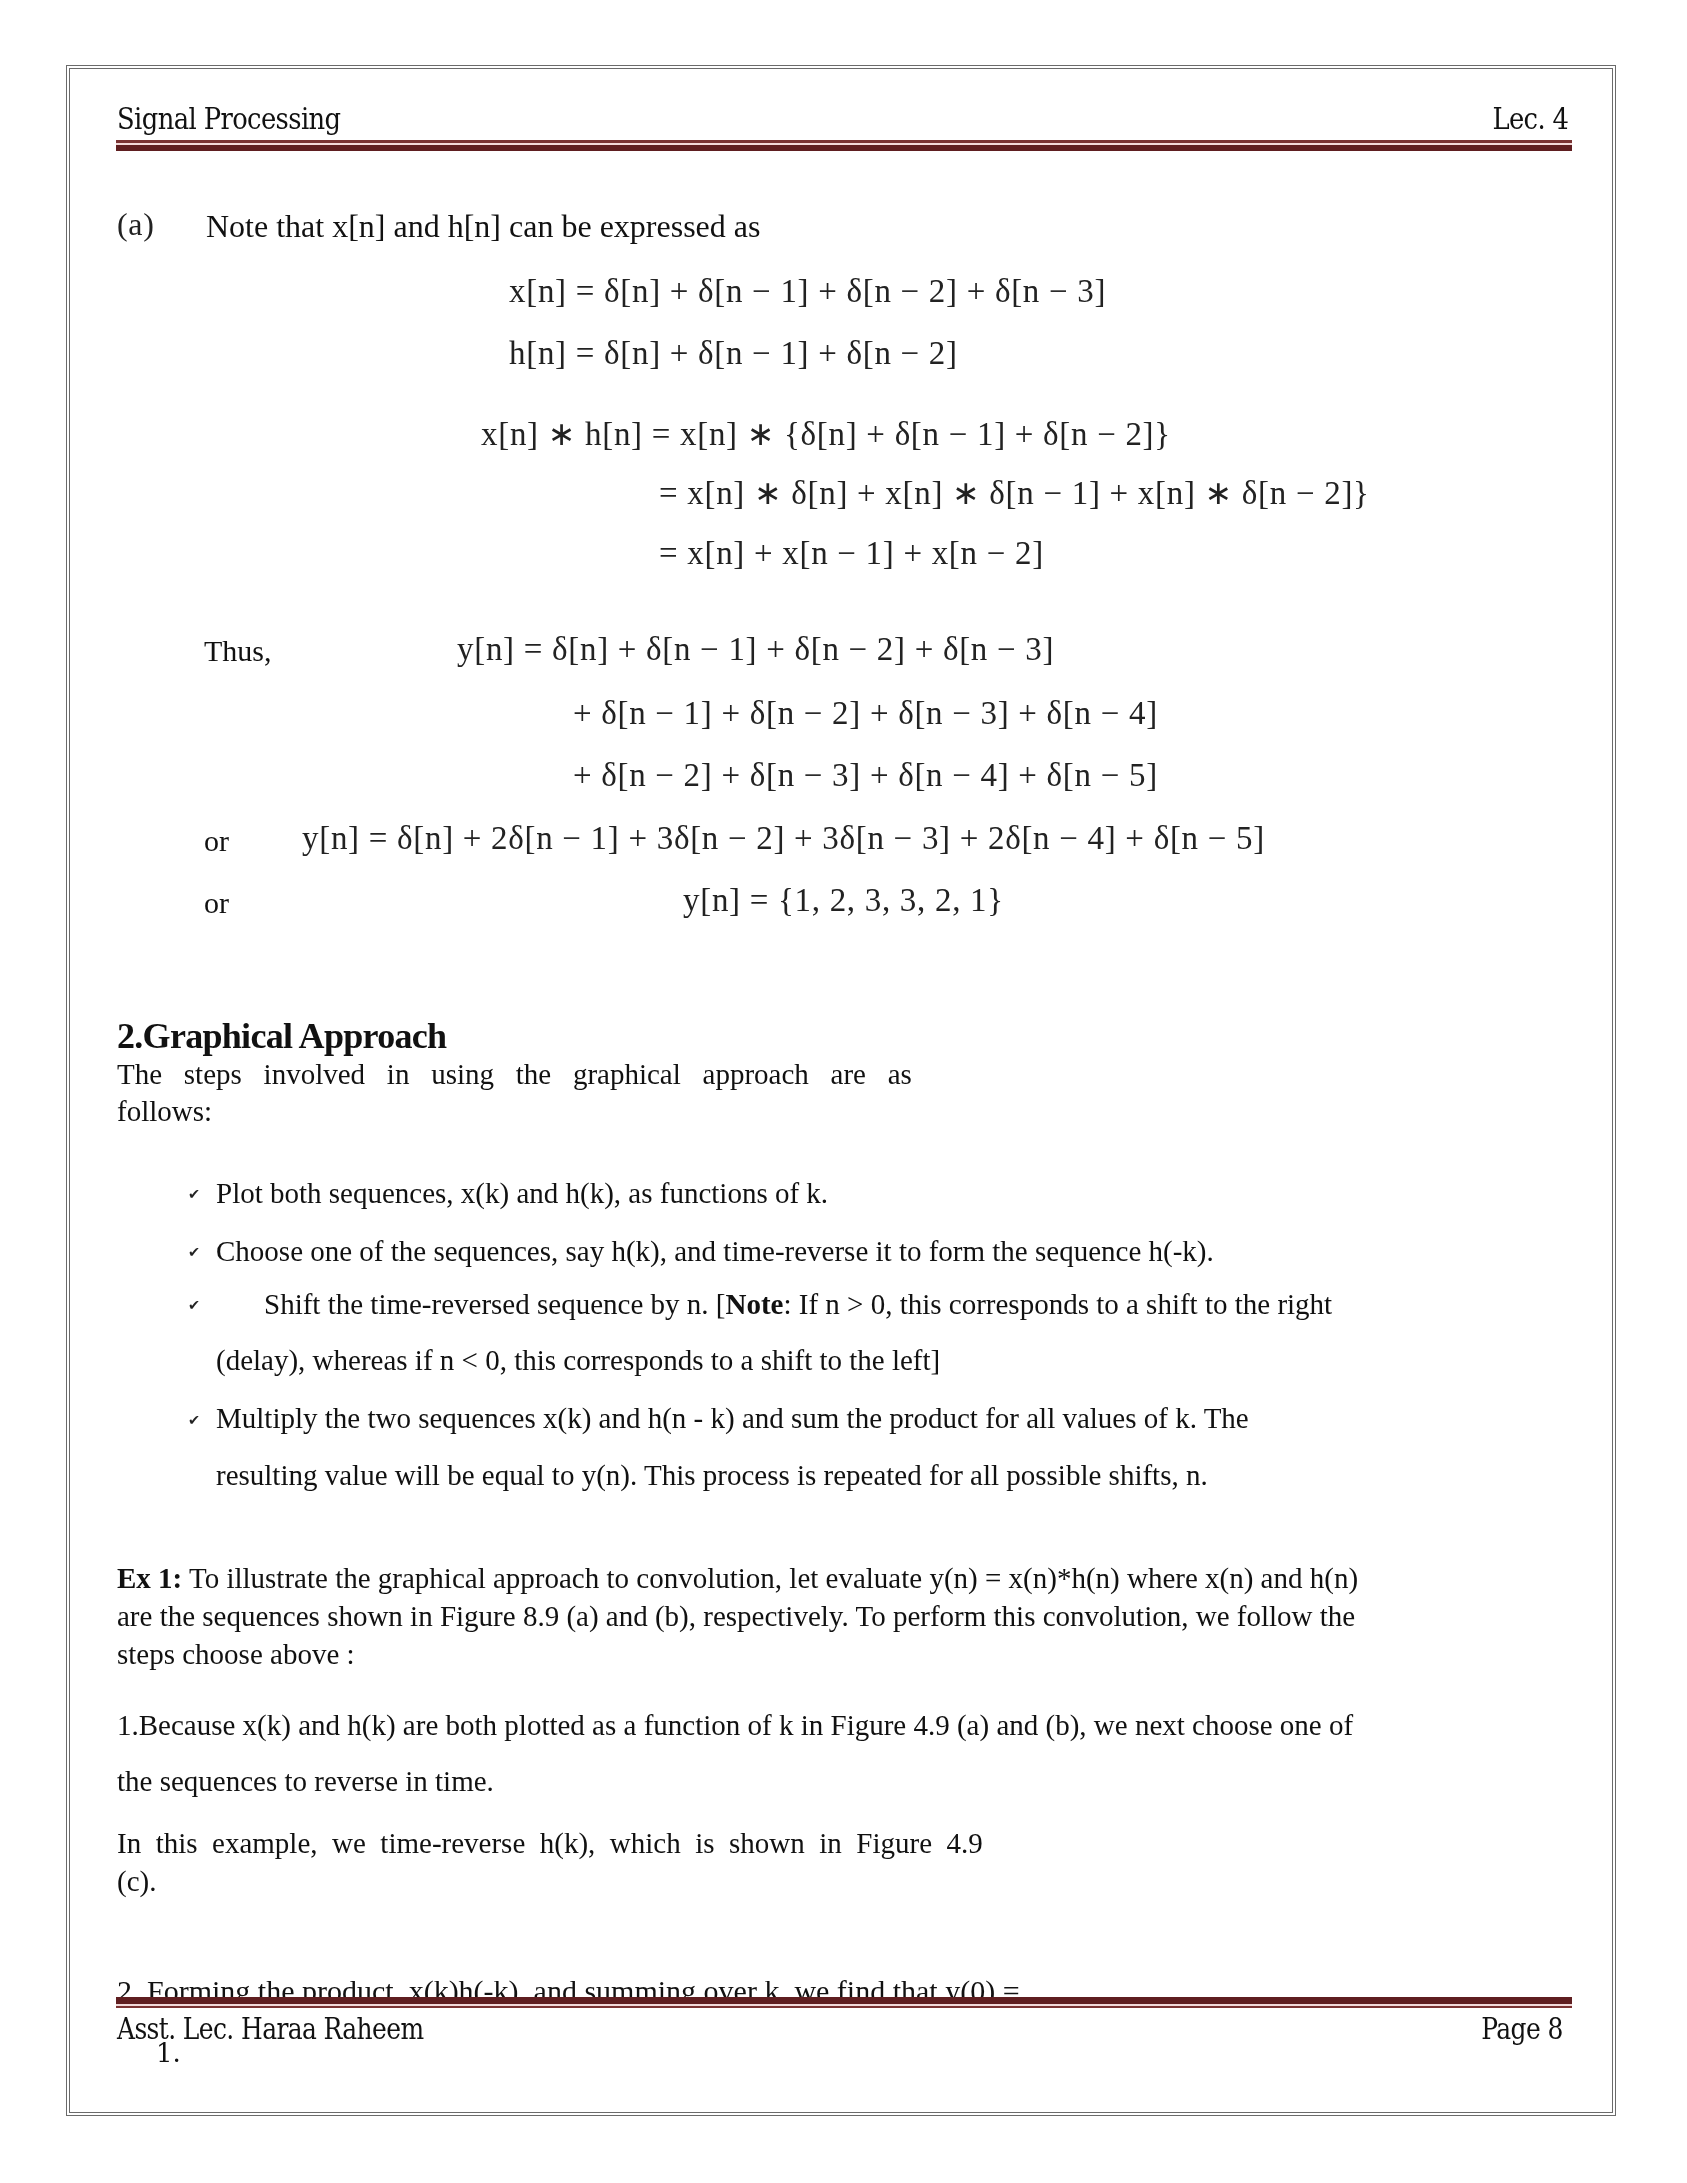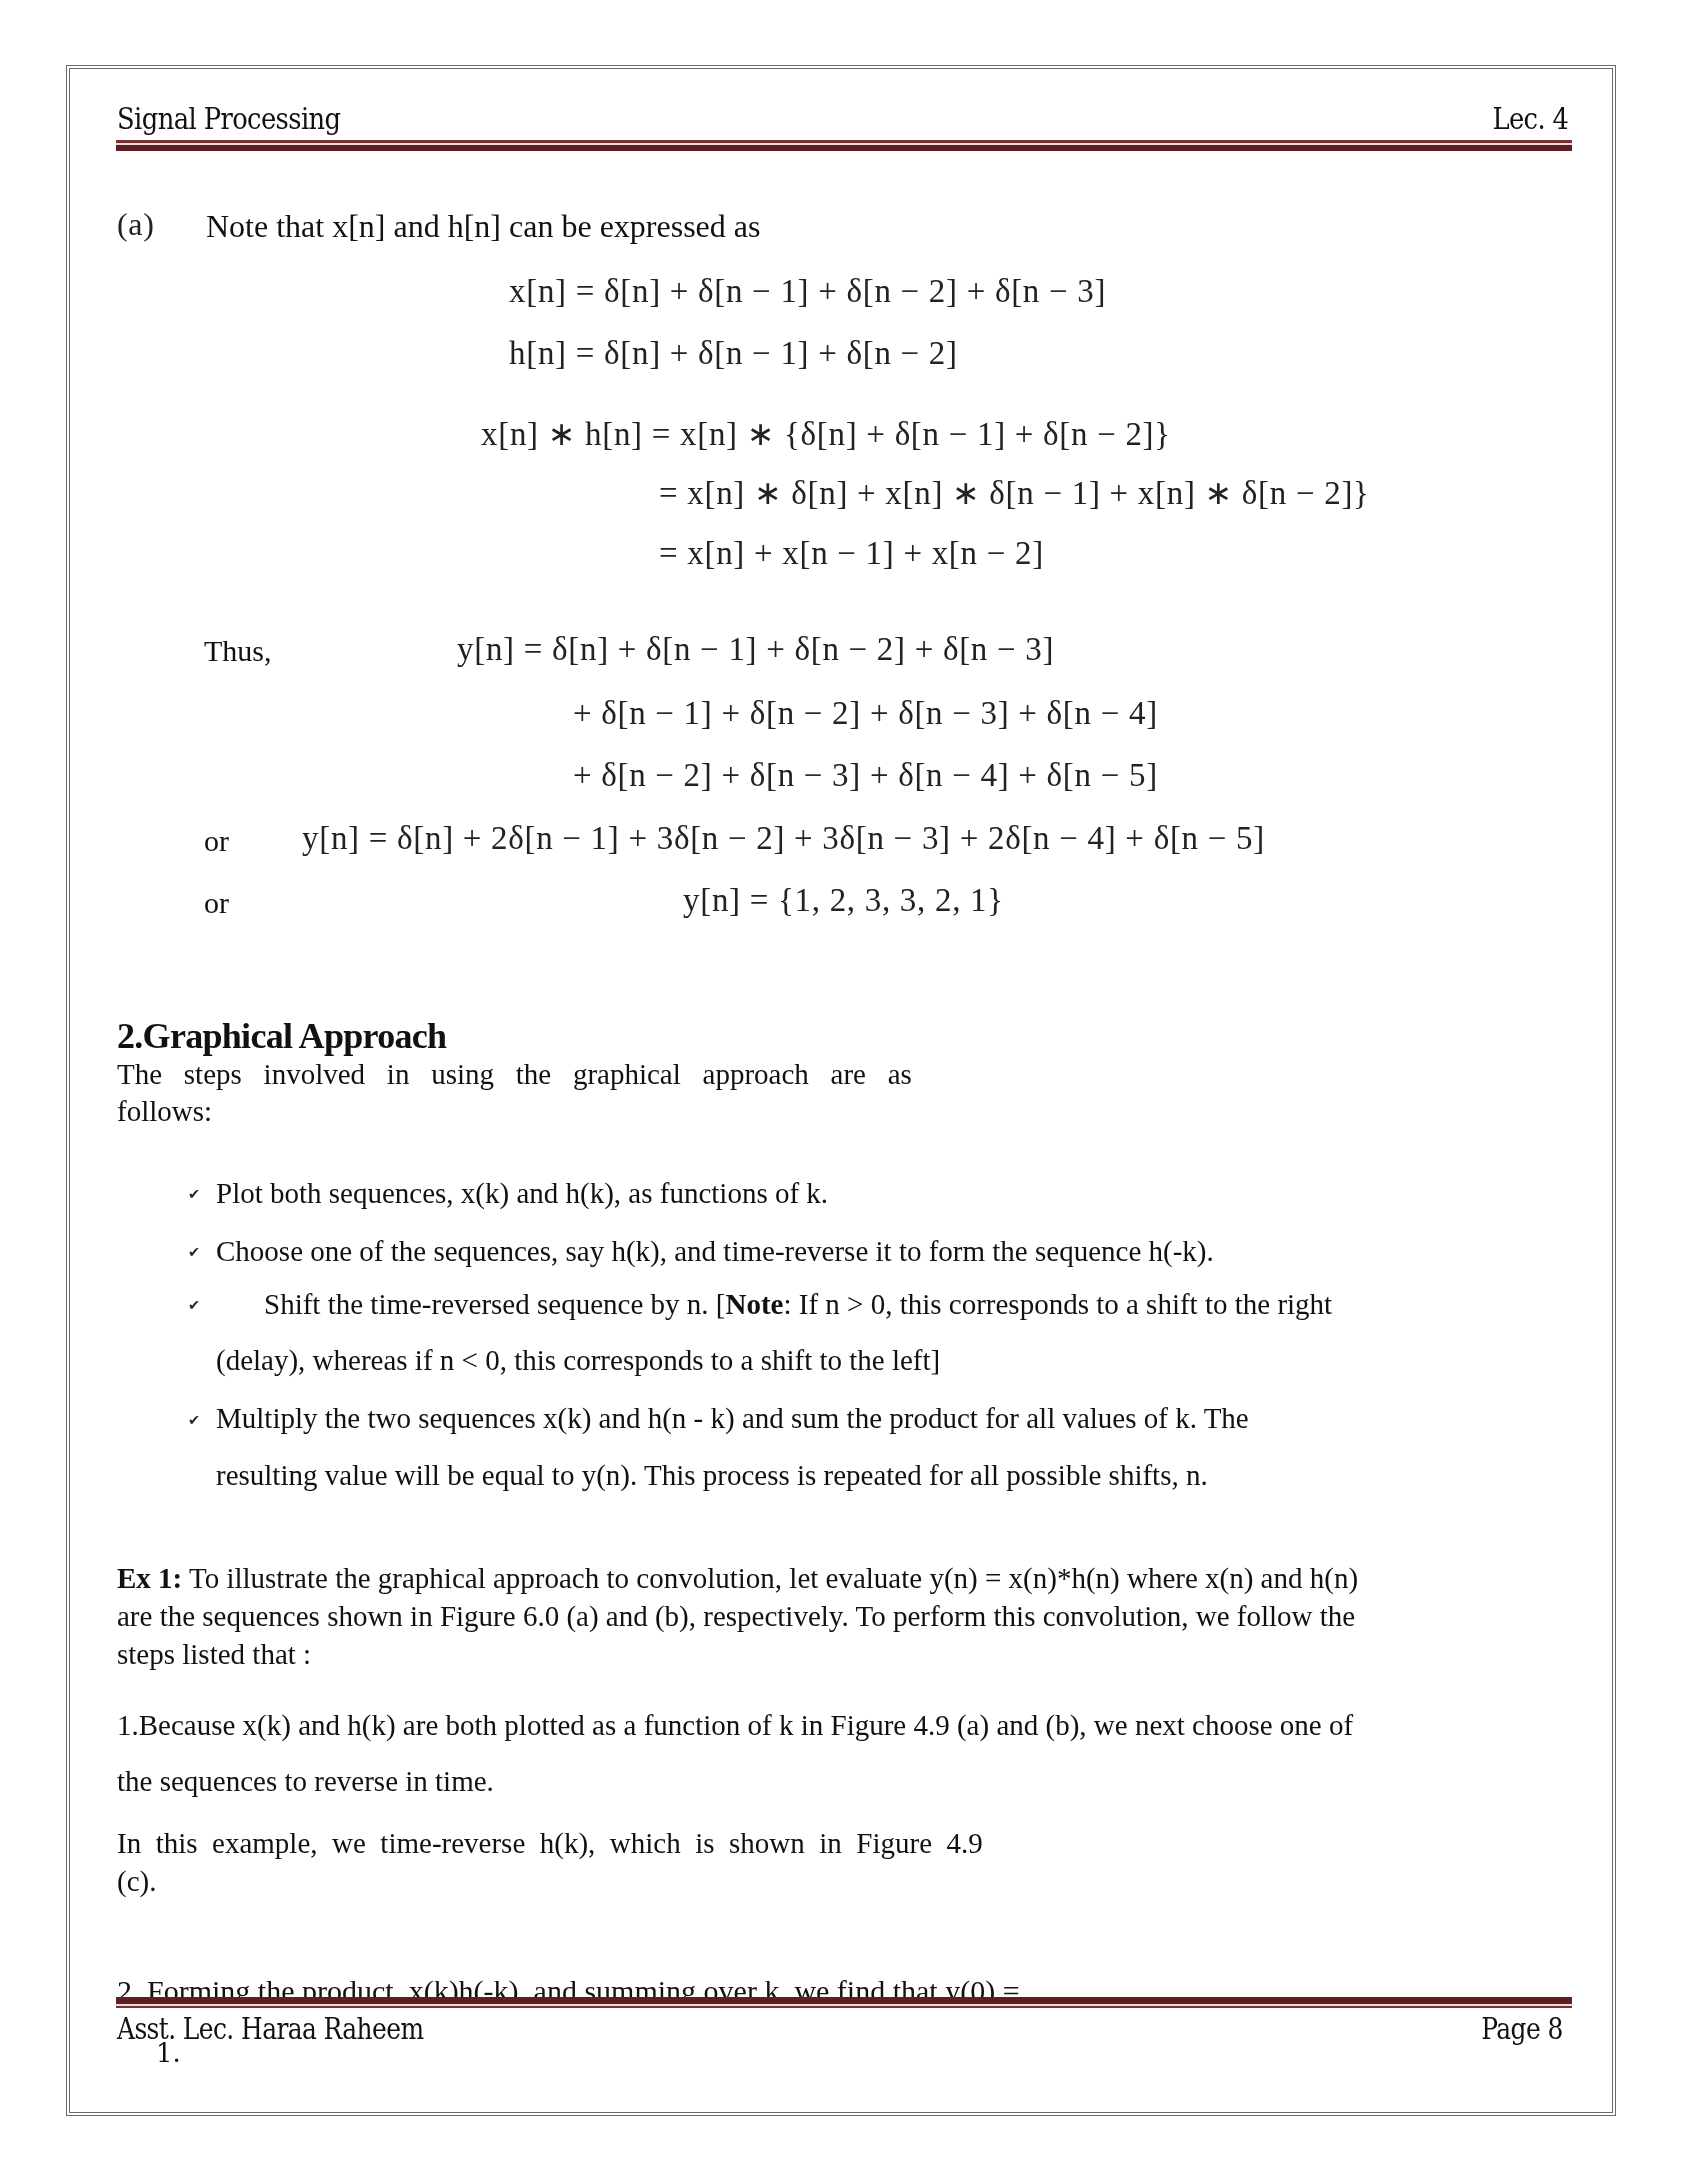--- a/index.html
+++ b/index.html
@@ -95,22 +95,22 @@
     <span class="txt body" style="left:216px; top:1344px;font-family:Liberation Serif, serif;">(delay), whereas if n &lt; 0, this corresponds to a shift to the left]</span>
   </div>
   <div>
     <span class="bullet-mark" style="left:188px; top:1412px;">✔</span>
     <span class="txt body" style="left:216px; top:1402px;">Multiply the two sequences x(k) and h(n - k) and sum the product for all values of k. The</span>
     <span class="txt body" style="left:216px; top:1459px;">resulting value will be equal to y(n). This process is repeated for all possible shifts, n.</span>
   </div>
 </div>
 
 <div class="txt body" style="left:117px; top:1562px;"><b>Ex 1:</b><span> To illustrate the graphical approach to convolution, let evaluate y(n) = x(n)*h(n) where x(n) and h(n)</span></div>
-<div class="txt body" style="left:117px; top:1600px;">are the sequences shown in Figure 6.0 (a) and (b), respectively. To perform this convolution, we follow the</div>
-<div class="txt body" style="left:117px; top:1638px;">steps listed that :</div>
+<div class="txt body" style="left:117px; top:1600px;">are the sequences shown in Figure 8.9 (a) and (b), respectively. To perform this convolution, we follow the</div>
+<div class="txt body" style="left:117px; top:1638px;">steps choose above :</div>
 
 <div class="txt body" style="left:117px; top:1709px;">1.Because x(k) and h(k) are both plotted as a function of k in Figure 4.9 (a) and (b), we next choose one of</div>
 <div class="txt body" style="left:117px; top:1765px;">the sequences to reverse in time.</div>
 <div class="txt body" style="left:117px; top:1827px; white-space:pre;">In  this  example,  we  time-reverse  h(k),  which  is  shown  in  Figure  4.9</div>
 <div class="txt body" style="left:117px; top:1865px;">(c).</div>
 
 <div class="txt body" style="left:117px; top:1974px; font-size:30px;">2. Forming the product, x(k)h(-k), and summing over k, we find that y(0) =</div>
 
 <div class="rule ftr-rule">
   <div class="thick"></div>

